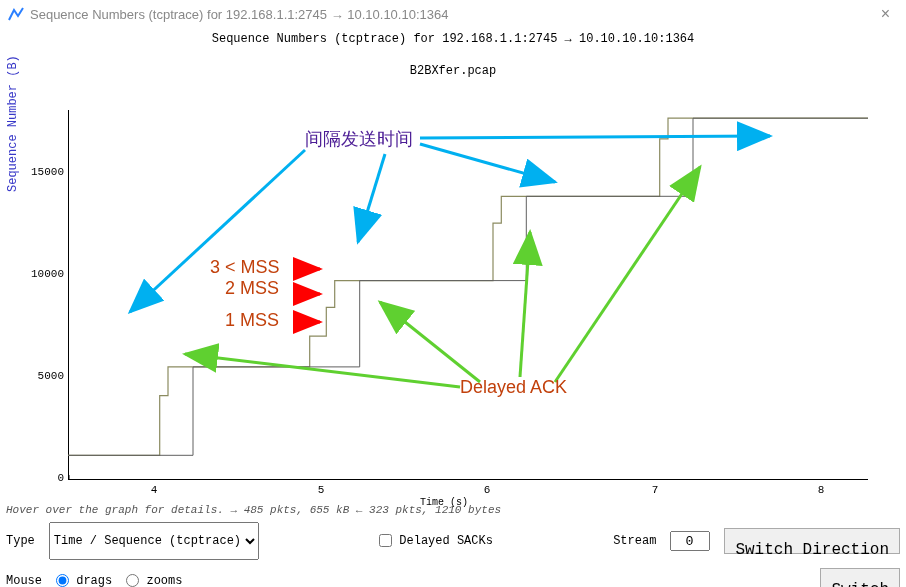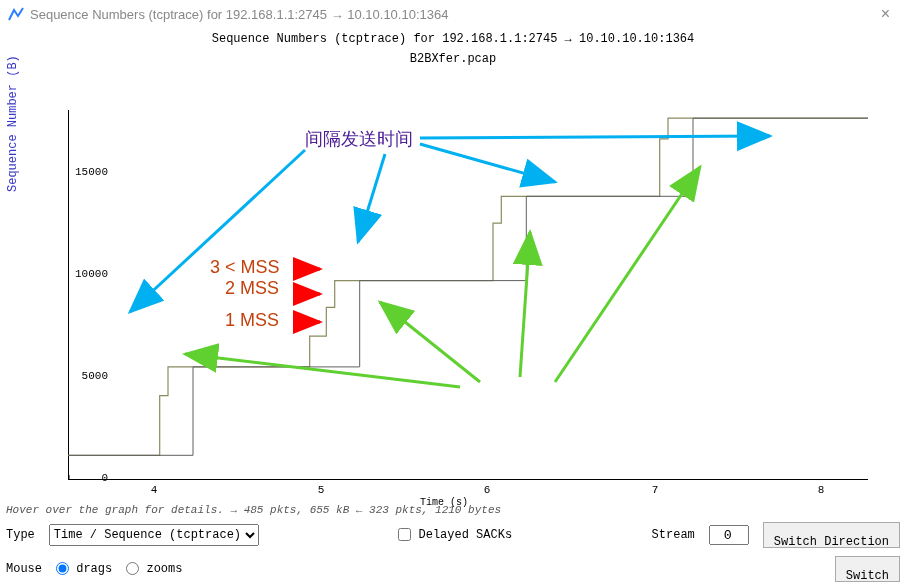--- a/index.html
+++ b/index.html
@@ -3,34 +3,34 @@
 <meta charset="utf-8">
 <style>
 * { box-sizing: border-box; margin: 0; padding: 0; }
 body { font-family: "Segoe UI", Arial, sans-serif; font-size: 12px; background: #fff; width: 906px; height: 587px; position: relative; overflow: hidden; }
 .titlebar { height: 28px; display: flex; align-items: center; padding: 0 8px; color: #888; font-size: 13px; }
 .titlebar .icon { width: 16px; height: 16px; margin-right: 6px; }
 .titlebar .spacer { flex: 1; }
 .titlebar .close { font-size: 16px; color: #888; padding: 0 8px; cursor: default; }
 .chart-area { position: relative; width: 906px; height: 470px; }
 .chart-title { font-family: "Courier New", monospace; font-size: 12px; text-align: center; margin-top: 4px; }
-.chart-sub { font-family: "Courier New", monospace; font-size: 12px; text-align: center; margin-top: 6px; }
+.chart-sub { font-family: "Courier New", monospace; font-size: 12px; text-align: center; margin-top: 18px; }
 .plot { position: absolute; left: 68px; top: 78px; width: 800px; height: 370px; border-left: 1px solid #000; border-bottom: 1px solid #000; }
-.ytick { position: absolute; left: 26px; width: 38px; text-align: right; font-family: "Courier New", monospace; font-size: 11px; margin-left: 44px; }
+.ytick { position: absolute; left: 26px; width: 38px; text-align: right; font-family: "Courier New", monospace; font-size: 11px; }
 .xtick { position: absolute; top: 452px; width: 20px; text-align: center; font-family: "Courier New", monospace; font-size: 11px; }
 .ylabel { position: absolute; left: 6px; top: 160px; transform: rotate(-90deg); transform-origin: left top; color: #3838c8; font-family: "Courier New", monospace; font-size: 12px; }
 .xlabel { position: absolute; left: 420px; top: 465px; font-family: "Courier New", monospace; font-size: 10px; }
 .hover-hint { font-family: "Courier New", monospace; font-style: italic; font-size: 11px; color: #555; padding: 2px 6px; }
 .controls { display: flex; align-items: center; padding: 4px 6px; gap: 14px; font-family: "Courier New", monospace; font-size: 12px; }
 .controls .sp { flex: 1; }
-select { font-family: "Courier New", monospace; font-size: 12px; height: 22px; }
+select { font-family: "Courier New", monospace; font-size: 12px; height: 38px; }
 input[type=checkbox] { vertical-align: middle; }
 input[type=radio] { vertical-align: middle; }
 .spin { width: 40px; height: 20px; font-family: "Courier New", monospace; text-align: right; }
-button { font-family: "Courier New", monospace; font-size: 12px; height: 24px; padding: 12px 10px; background: #f0f0f0; border: 1px solid #aaa; }
+button { font-family: "Courier New", monospace; font-size: 16px; height: 24px; padding: 12px 10px; background: #f0f0f0; border: 1px solid #aaa; }
 .bottom-buttons { display: flex; justify-content: flex-end; gap: 6px; padding: 6px; }
 .annot { position: absolute; color: #c2410c; font-family: "Microsoft YaHei", Arial, sans-serif; font-size: 18px; }
 svg.overlay { position: absolute; left: 0; top: 0; pointer-events: none; }
 </style>
 </head>
 <body>
 
 <div class="titlebar">
   <svg class="icon" viewBox="0 0 16 16">
       <path d="M1 14 L6 4 L10 10 L15 2" stroke="#2a7fff" stroke-width="2" fill="none"></path>
@@ -104,20 +104,21 @@
     <line x1="460" y1="355" x2="185" y2="322" stroke="#5fd030" stroke-width="3" marker-end="url(#ar-green)"></line>
     <line x1="480" y1="350" x2="380" y2="270" stroke="#5fd030" stroke-width="3" marker-end="url(#ar-green)"></line>
     <line x1="520" y1="345" x2="530" y2="200" stroke="#5fd030" stroke-width="3" marker-end="url(#ar-green)"></line>
     <line x1="555" y1="350" x2="700" y2="135" stroke="#5fd030" stroke-width="3" marker-end="url(#ar-green)"></line>
   </svg>
 
   <div class="annot" style="left:305px; top:95px; color:#4c1d95">间隔发送时间</div>
   <div class="annot" style="left:210px; top:225px">3 &lt; MSS</div>
   <div class="annot" style="left:225px; top:246px">2 MSS</div>
   <div class="annot" style="left:225px; top:278px">1 MSS</div>
+  <div class="annot" style="left:460px; top:345px">Delayed ACK</div>
 </div>
 
 <div class="hover-hint">Hover over the graph for details. → 485 pkts, 655 kB ← 323 pkts, 1210 bytes</div>
 
 <div class="controls">
   <span>Type</span>
   <select><option>Time / Sequence (tcptrace)</option></select>
   <span class="sp"></span>
   <label><input type="checkbox" style=""> <span>Delayed SACKs</span></label>
   <span class="sp"></span>

